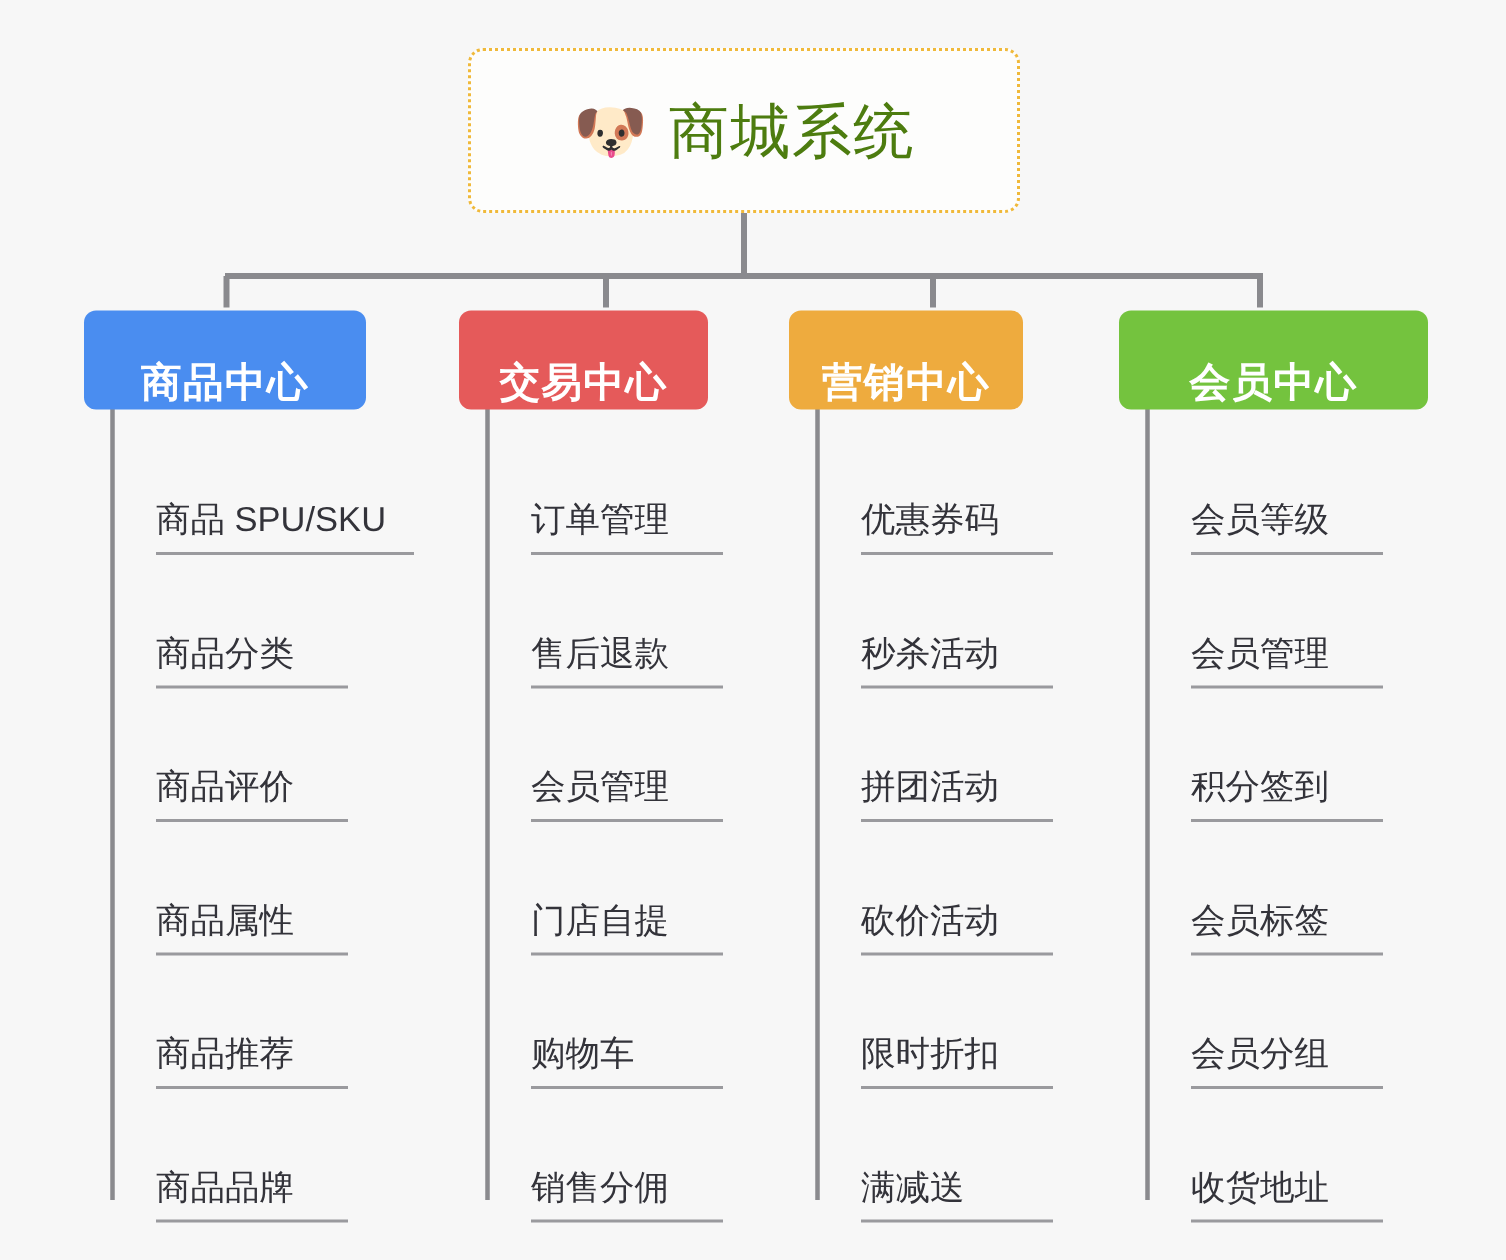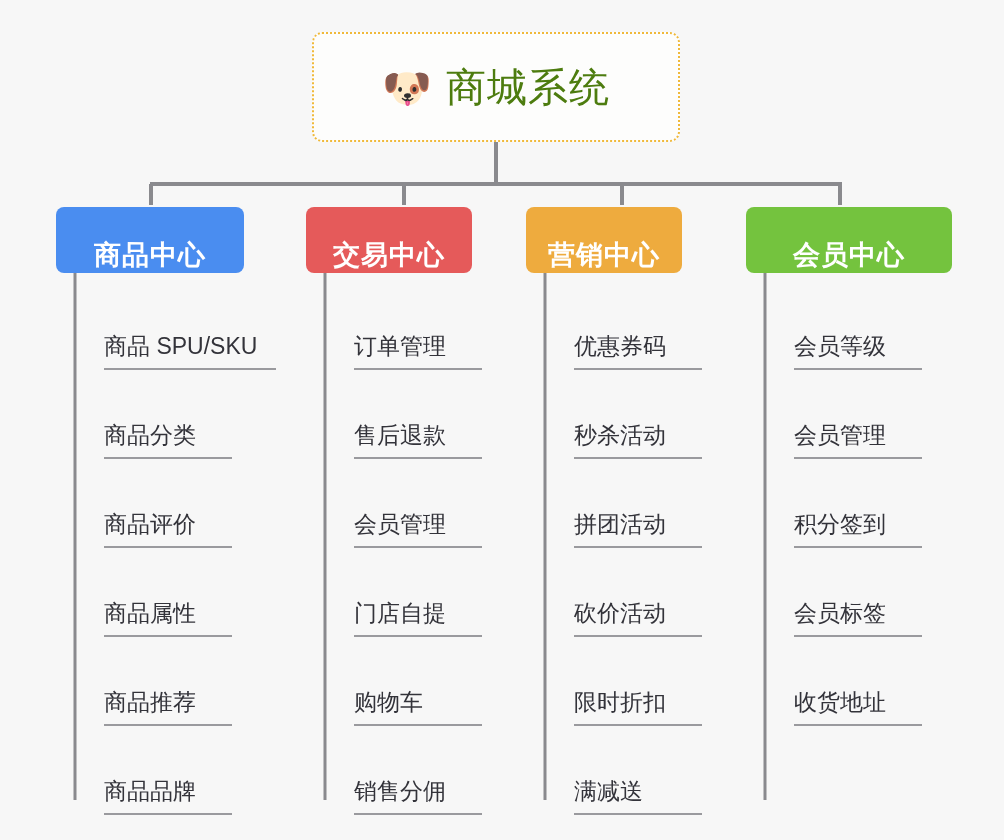--- a/index.html
+++ b/index.html
@@ -232,18 +232,21 @@
       <div class="leaf-item">
           <span class="leaf-label">会员管理</span>
         </div>
       <div class="leaf-item">
           <span class="leaf-label">积分签到</span>
         </div>
       <div class="leaf-item">
           <span class="leaf-label">会员标签</span>
         </div>
       <div class="leaf-item">
+          <span class="leaf-label">会员分组</span>
+        </div>
+      <div class="leaf-item">
           <span class="leaf-label">收货地址</span>
         </div>
     </div>
   </div>
 
 </div>
 
 </body></html>

